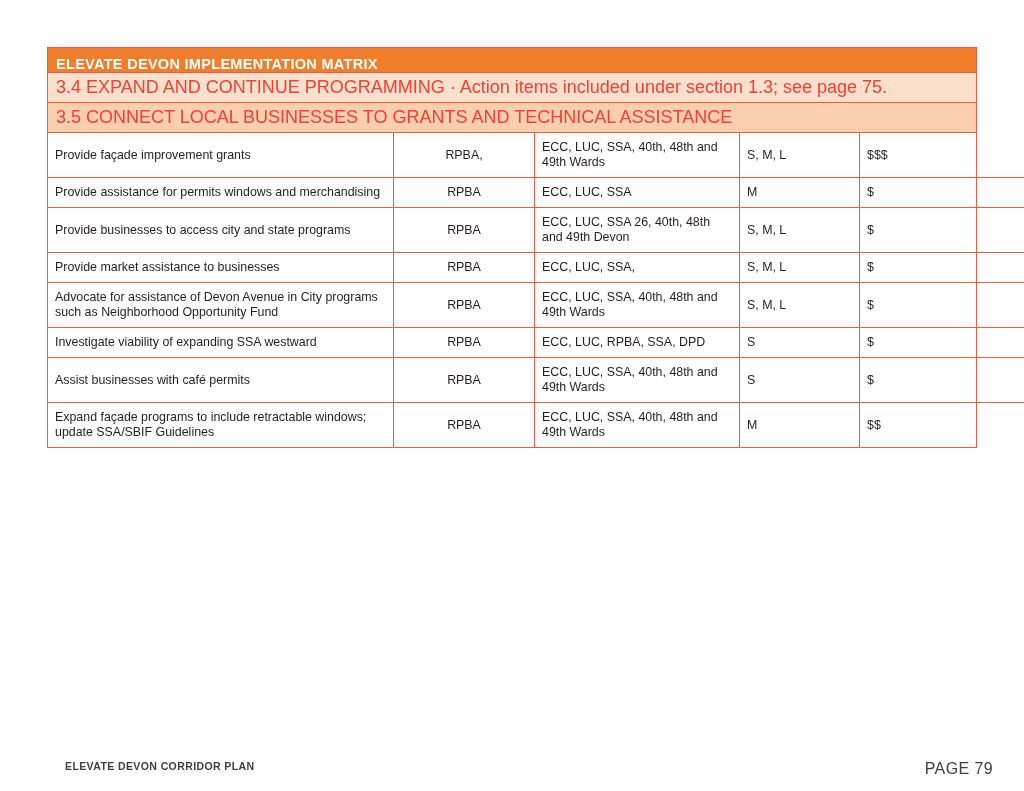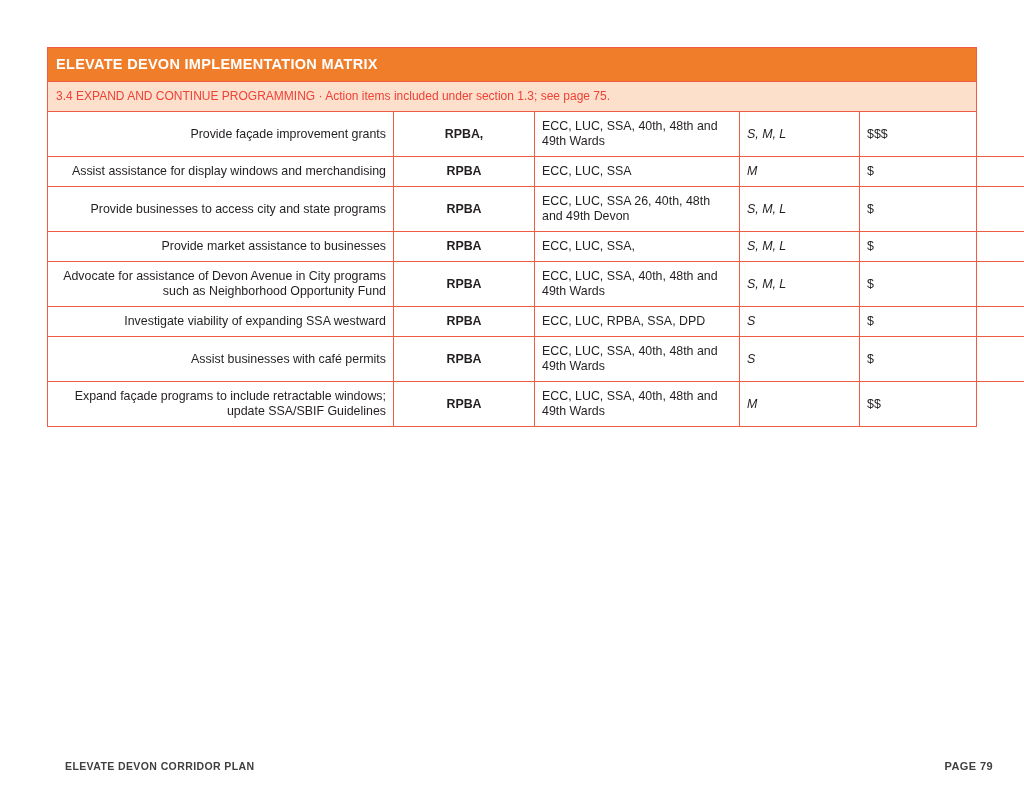--- a/index.html
+++ b/index.html
@@ -32,29 +32,29 @@
     border: 1px solid #ef5c43;
     box-sizing: border-box;
   }
 
   .matrix-title {
     background: #f07d29;
     color: #ffffff;
     font-size: 14.5px;
     font-weight: bold;
     letter-spacing: 0.3px;
-    padding: 9px 0 9px 8px;
+    padding: 9px 0 0 8px;
     line-height: 15px;
     border-bottom: 1px solid #ef5c43;
   }
 
   .section-row {
     background: #fbcfae;
     color: #ef4136;
-    font-size: 12px;
+    font-size: 18px;
     padding: 6px 0 6px 8px;
     line-height: 17px;
     border-bottom: 1px solid #ef5c43;
     white-space: nowrap;
   }
   .section-row .sec-num {
     font-weight: normal;
   }
   .section-row .sec-note {
     font-weight: normal;
@@ -76,30 +76,29 @@
     line-height: 15px;
     color: #231f20;
     padding: 7px 7px 7px 7px;
     vertical-align: middle;
   }
   table.items tr:first-child td {
     border-top: none;
   }
   table.items td:first-child {
     border-left: none;
-    text-align: right;
   }
   table.items tr:last-child td {
     border-bottom: none;
   }
 
   td.c-action { width: 331px; }
-  td.c-lead   { width: 126px; text-align: center; font-weight: bold; }
+  td.c-lead   { width: 126px; text-align: center; }
   td.c-partners { width: 190px; }
-  td.c-time   { width: 105px; font-style: italic; }
+  td.c-time   { width: 105px; }
   td.c-cost   { width: 176px; }
 
   .footer {
     position: absolute;
     left: 16px;
     top: 760px;
     width: 1024px;
     height: 20px;
   }
   .footer-left {
@@ -108,54 +107,58 @@
     top: 0;
     font-size: 10.5px;
     font-weight: bold;
     letter-spacing: 0.4px;
     color: #404041;
   }
   .footer-right {
     position: absolute;
     right: 47px;
     top: 0;
-    font-size: 11px;
-    font-weight: bold;
+    font-size: 16px;
+    font-weight: normal;
     letter-spacing: 0.4px;
     color: #404041;
   }
 </style>
 </head>
 <body>
 
 <div class="page">
 
   <div class="matrix">
 
     <div class="matrix-title">ELEVATE DEVON IMPLEMENTATION MATRIX</div>
 
     <div class="section-row light">
       <span class="sec-num">3.4</span>
       <span class="sec-head"> EXPAND AND CONTINUE PROGRAMMING</span>
       <span class="sep"> ·</span>
       <span class="sec-note"> Action items included under section 1.3; see page 75.</span>
     </div>
 
+    <div class="section-row">
+      <span class="sec-num">3.5</span>
+      <span class="sec-head"> CONNECT LOCAL BUSINESSES TO GRANTS AND TECHNICAL ASSISTANCE</span>
+    </div>
 
     <table class="items">
       <tbody>
         <tr>
           <td class="c-action">Provide façade improvement grants</td>
           <td class="c-lead">RPBA,</td>
           <td class="c-partners">ECC, LUC, SSA, 40th, 48th and 49th Wards</td>
           <td class="c-time">S, M, L</td>
           <td class="c-cost">$$$</td>
         </tr>
         <tr>
-          <td class="c-action">Assist assistance for display windows and merchandising</td>
+          <td class="c-action">Provide assistance for permits windows and merchandising</td>
           <td class="c-lead">RPBA</td>
           <td class="c-partners">ECC, LUC, SSA</td>
           <td class="c-time">M</td>
           <td class="c-cost">$</td>
         </tr>
         <tr>
           <td class="c-action">Provide businesses to access city and state programs</td>
           <td class="c-lead">RPBA</td>
           <td class="c-partners">ECC, LUC, SSA 26, 40th, 48th and 49th Devon</td>
           <td class="c-time">S, M, L</td>

